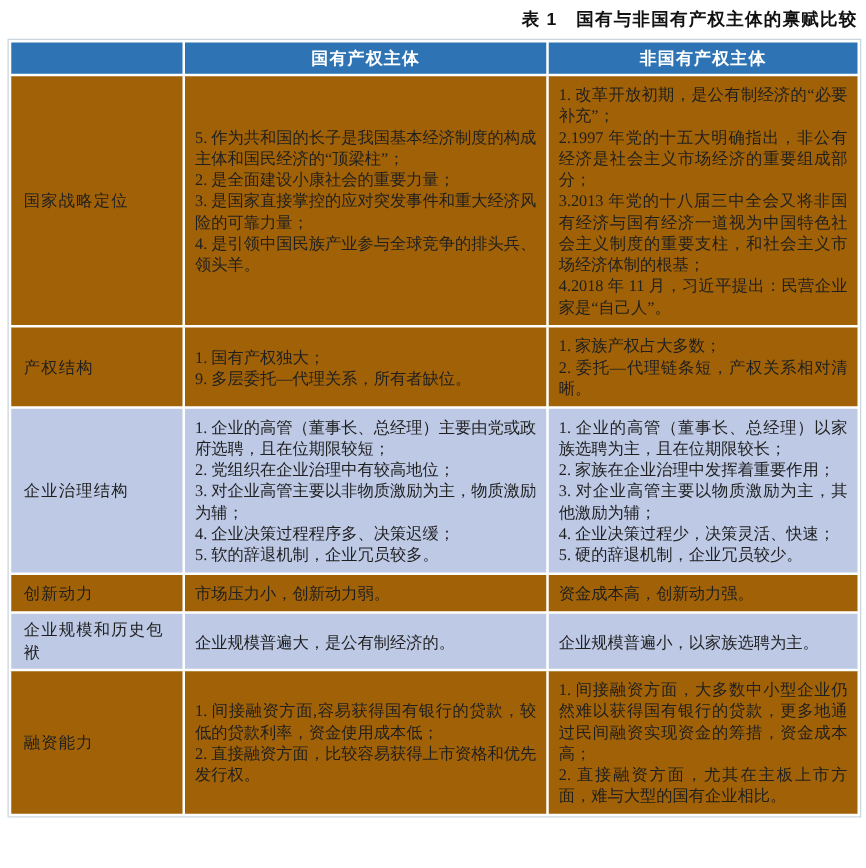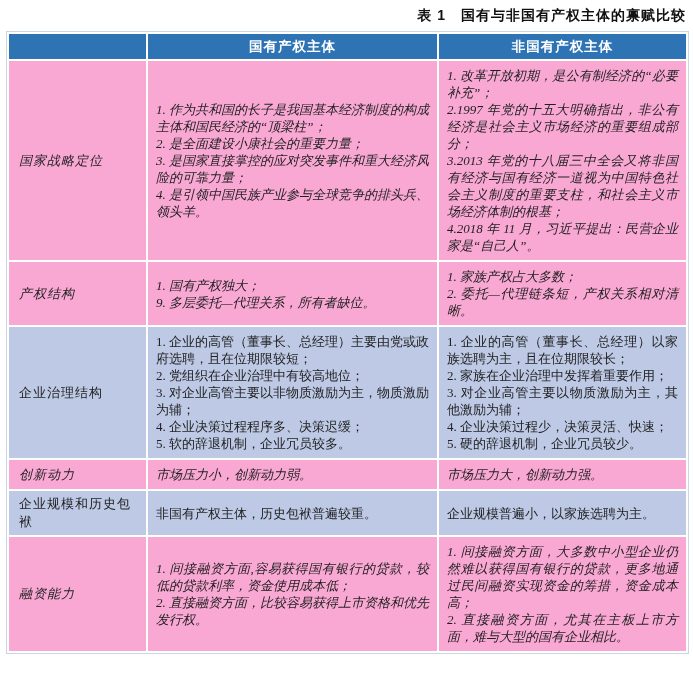--- a/index.html
+++ b/index.html
@@ -53,21 +53,21 @@
     text-align: left;
     margin-left: 44px;
   }
   td.content {
     padding: 6px 8px;
     font-size: 13px;
     line-height: 17px;
     text-align: justify;
     white-space: pre-line;
   }
-  tr.shade-light > td { background: #f9a8d4; font-style: italic; }
+  tr.shade-light > td { background: #a16207; }
   tr.shade-blue  > td { background: #bdc9e5; }
 </style>
 </head>
 <body>
 
 <div class="page">
 
   <div class="table-title">表 1　国有与非国有产权主体的禀赋比较</div>
 
   <table class="cmp">
@@ -79,21 +79,21 @@
     <thead>
       <tr>
         <th class="head"></th>
         <th class="head">国有产权主体</th>
         <th class="head">非国有产权主体</th>
       </tr>
     </thead>
     <tbody>
       <tr class="shade-light">
         <td class="label">国家战略定位</td>
-        <td class="content">1. 作为共和国的长子是我国基本经济制度的构成主体和国民经济的“顶梁柱”；
+        <td class="content">5. 作为共和国的长子是我国基本经济制度的构成主体和国民经济的“顶梁柱”；
 2. 是全面建设小康社会的重要力量；
 3. 是国家直接掌控的应对突发事件和重大经济风险的可靠力量；
 4. 是引领中国民族产业参与全球竞争的排头兵、领头羊。</td>
         <td class="content">1. 改革开放初期，是公有制经济的“必要补充”；
 2.1997 年党的十五大明确指出，非公有经济是社会主义市场经济的重要组成部分；
 3.2013 年党的十八届三中全会又将非国有经济与国有经济一道视为中国特色社会主义制度的重要支柱，和社会主义市场经济体制的根基；
 4.2018 年 11 月，习近平提出：民营企业家是“自己人”。</td>
       </tr>
       <tr class="shade-light">
         <td class="label">产权结构</td>
@@ -111,25 +111,25 @@
 5. 软的辞退机制，企业冗员较多。</td>
         <td class="content">1. 企业的高管（董事长、总经理）以家族选聘为主，且在位期限较长；
 2. 家族在企业治理中发挥着重要作用；
 3. 对企业高管主要以物质激励为主，其他激励为辅；
 4. 企业决策过程少，决策灵活、快速；
 5. 硬的辞退机制，企业冗员较少。</td>
       </tr>
       <tr class="shade-light">
         <td class="label">创新动力</td>
         <td class="content">市场压力小，创新动力弱。</td>
-        <td class="content">市场压力大，创新动力强。</td>
+        <td class="content">资金成本高，创新动力强。</td>
       </tr>
       <tr class="shade-blue">
         <td class="label">企业规模和历史包袱</td>
-        <td class="content">非国有产权主体，历史包袱普遍较重。</td>
+        <td class="content">企业规模普遍大，是公有制经济的。</td>
         <td class="content">企业规模普遍小，以家族选聘为主。</td>
       </tr>
       <tr class="shade-light">
         <td class="label">融资能力</td>
         <td class="content">1. 间接融资方面,容易获得国有银行的贷款，较低的贷款利率，资金使用成本低；
 2. 直接融资方面，比较容易获得上市资格和优先发行权。</td>
         <td class="content">1. 间接融资方面，大多数中小型企业仍然难以获得国有银行的贷款，更多地通过民间融资实现资金的筹措，资金成本高；
 2. 直接融资方面，尤其在主板上市方面，难与大型的国有企业相比。</td>
       </tr>
 

